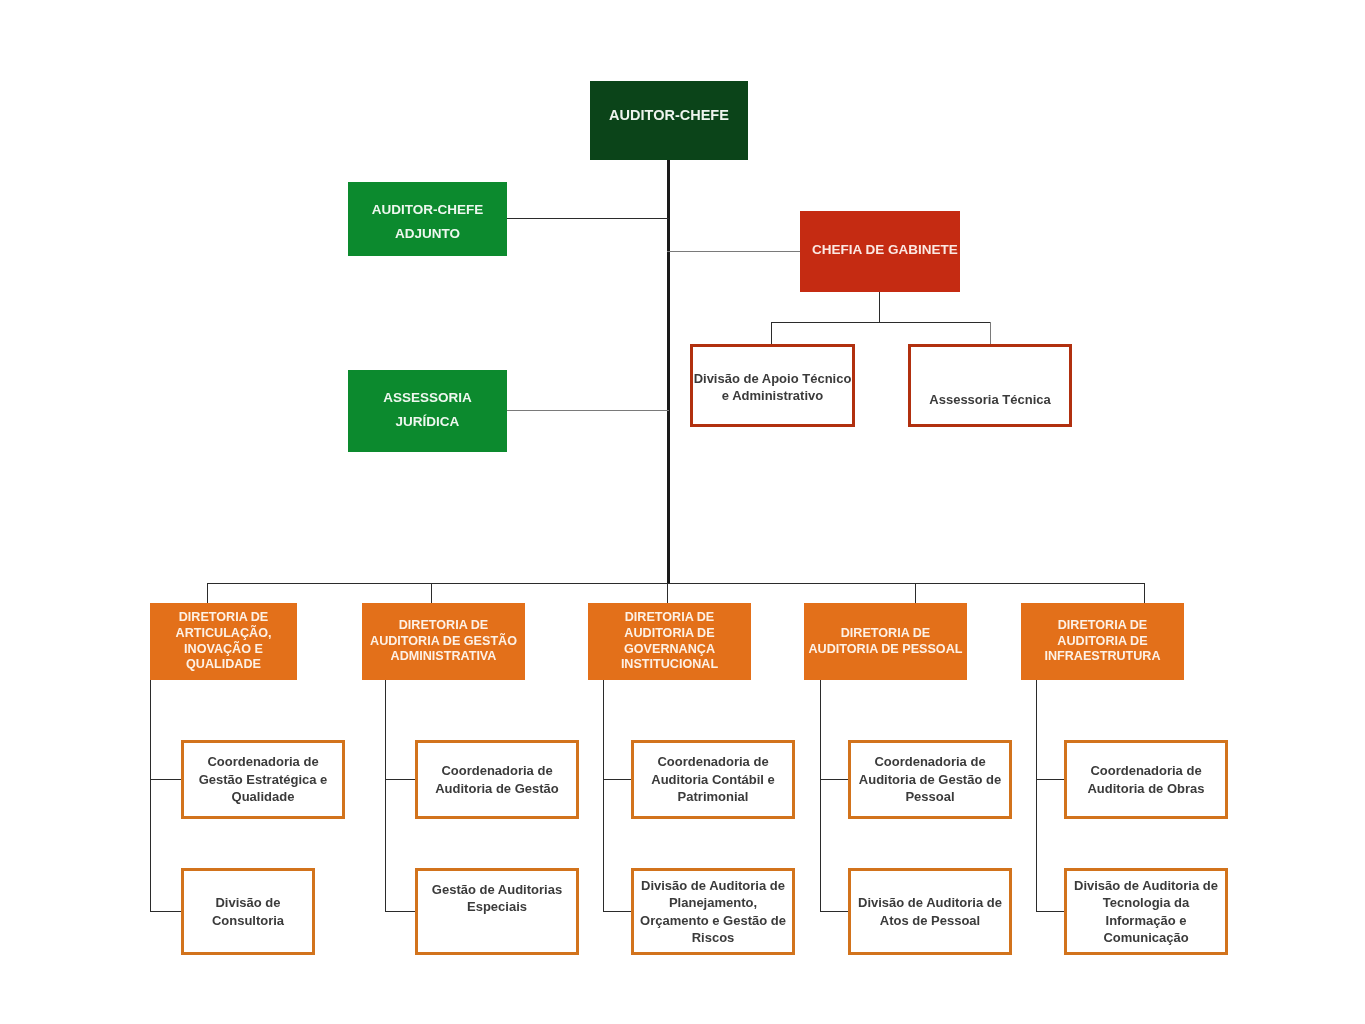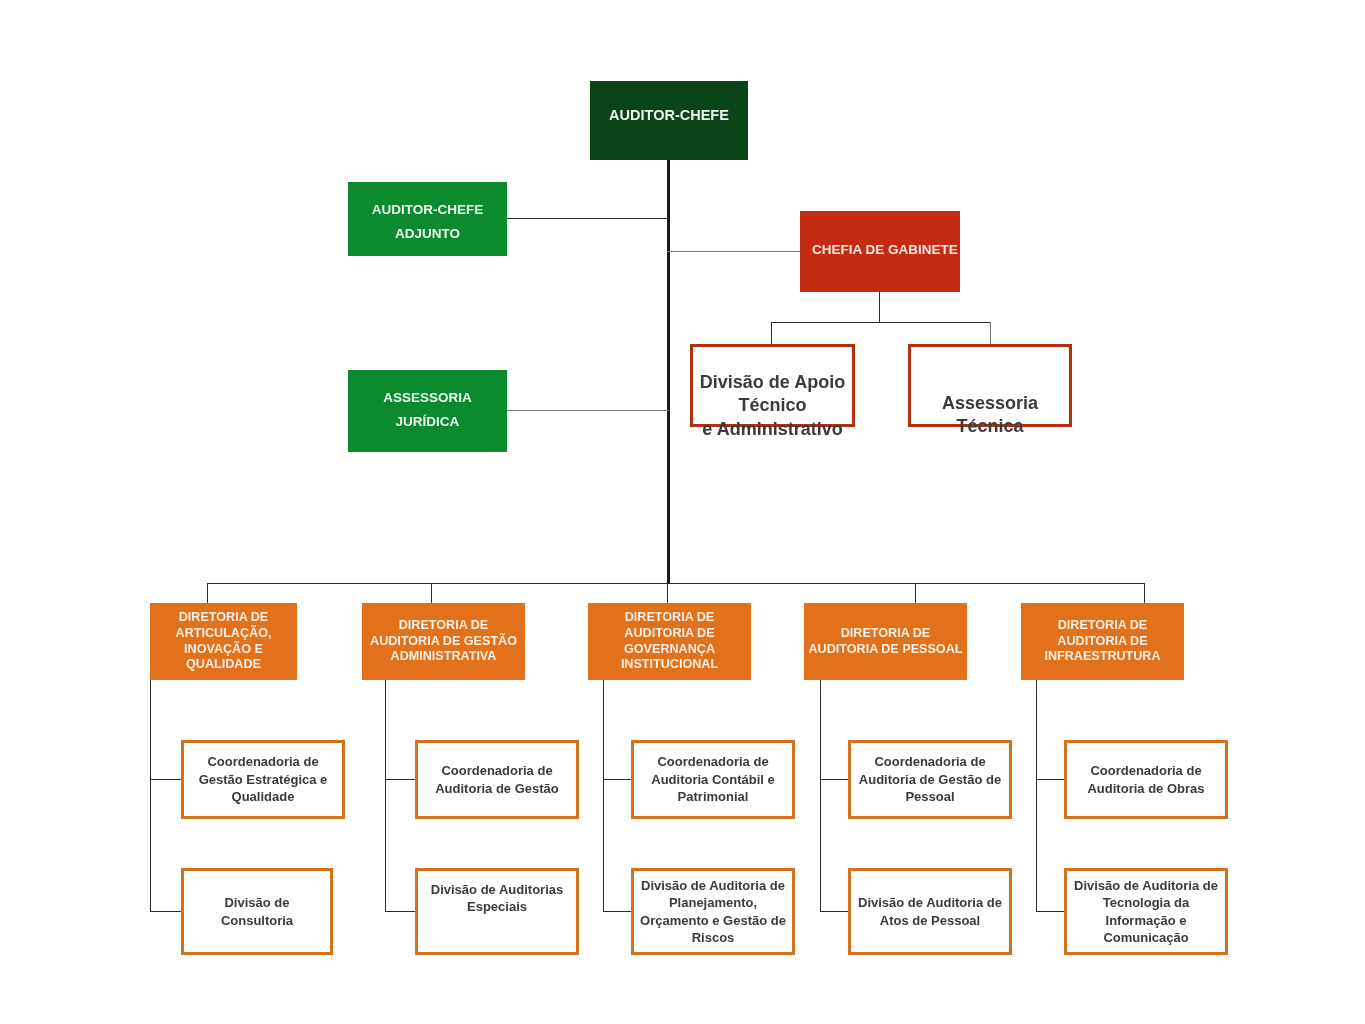--- a/index.html
+++ b/index.html
@@ -69,21 +69,21 @@
     align-items: center;
     line-height: 1.27;
     padding: 0 3px;
   }
 
   
   .n-outline-red {
     background: #ffffff;
     border: 3px solid #b1300f;
     color: #3b3b3b;
-    font-size: 18px;
+    font-size: 13px;
     align-items: flex-start;
     padding-top: 24px;
     line-height: 1.3;
   }
   .n-outline-orange {
     background: #ffffff;
     border: 3px solid #d2731c;
     color: #3b3b3b;
     font-size: 13px;
     align-items: center;
@@ -224,25 +224,25 @@
   <div class="node n-outline-orange" style="left:848px; top:740px; width:164px; height:79px;">
     <span class="lbl">Coordenadoria de
 Auditoria de Gestão de
 Pessoal</span>
   </div>
   <div class="node n-outline-orange" style="left:1064px; top:740px; width:164px; height:79px;">
     <span class="lbl">Coordenadoria de
 Auditoria de Obras</span>
   </div>
 
-  <div class="node n-outline-orange" style="left:181px; top:868px; width:152px; height:87px;">
+  <div class="node n-outline-orange" style="left:181px; top:868px; width:134px; height:87px;">
     <span class="lbl">Divisão de Consultoria</span>
   </div>
   <div class="node n-outline-orange top-anchored" style="left:415px; top:868px; width:164px; height:87px;">
-    <span class="lbl">Divisão de Auditorias
+    <span class="lbl">Gestão de Auditorias
 Especiais</span>
   </div>
   <div class="node n-outline-orange top-anchored" style="left:631px; top:868px; width:164px; height:87px; padding-top:6px;">
     <span class="lbl">Divisão de Auditoria de
 Planejamento,
 Orçamento e Gestão de
 Riscos</span>
   </div>
   <div class="node n-outline-orange" style="left:848px; top:868px; width:164px; height:87px;">
     <span class="lbl">Divisão de Auditoria de

